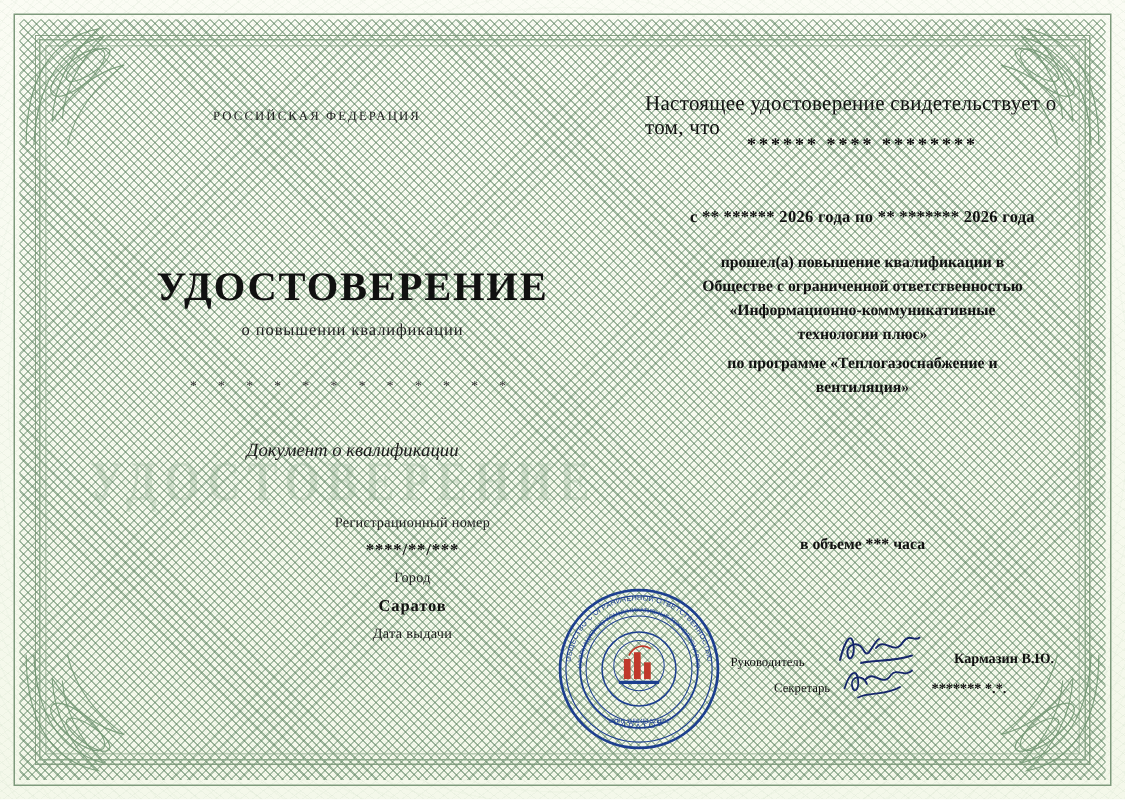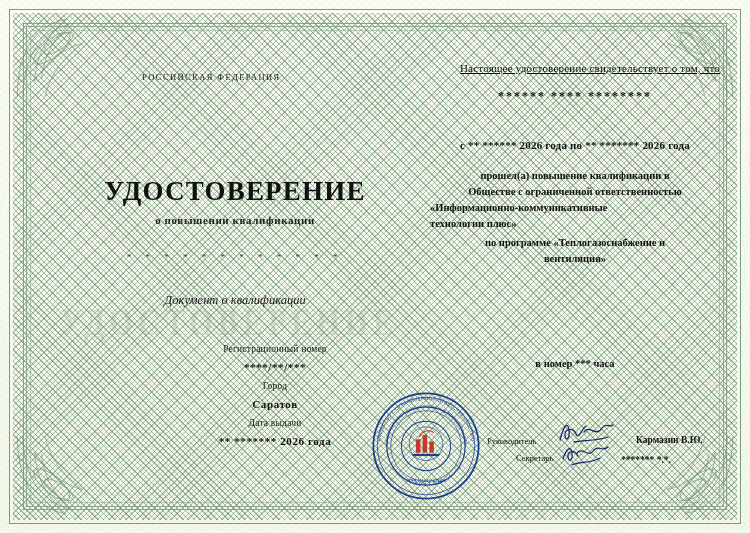--- a/index.html
+++ b/index.html
@@ -129,21 +129,20 @@
   }
   .title-sub {
     position: absolute;
     left: 80px;
     top: 214px;
     width: 310px;
     text-align: center;
     font-size: 11px;
     letter-spacing: 0.6px;
     color: #222;
-    font-weight: bold;
   }
   .stars-row {
     position: absolute;
     left: 80px;
     top: 252px;
     width: 310px;
     text-align: center;
     font-size: 9px;
     letter-spacing: 6px;
     color: #333;
@@ -186,24 +185,23 @@
 
   
   .r {
     position: absolute;
     left: 430px;
     width: 290px;
     color: #111;
   }
   .r-lead {
     top: 62px;
-    font-size: 11px;
-    text-align: right;
+    font-size: 14px;
+    text-align: left;
     letter-spacing: 0.2px;
-    text-decoration: underline;
   }
   .r-name {
     top: 89px;
     font-size: 12px;
     font-weight: bold;
     text-align: center;
     letter-spacing: 2px;
   }
   .r-period-label {
     top: 118px;
@@ -221,20 +219,21 @@
     top: 168px;
     font-size: 10.5px;
     font-weight: bold;
     text-align: center;
     line-height: 16px;
   }
   .r-org-name {
     top: 200px;
     font-size: 10.5px;
     font-weight: bold;
+    text-align: center;
     line-height: 16px;
   }
   .r-program {
     top: 235px;
     font-size: 10.5px;
     font-weight: bold;
     text-align: center;
     line-height: 16px;
   }
   .r-hours {
@@ -357,21 +356,20 @@
       <div class="val">****/**/***</div>
     </div>
 
     <div class="left-field city-block">
       <div class="lbl">Город</div>
       <div class="val">Саратов</div>
     </div>
 
     <div class="left-field date-block">
       <div class="lbl">Дата выдачи</div>
-      <div class="val">** ******* 2026 года</div>
     </div>
 
     <div class="r r-lead">Настоящее удостоверение свидетельствует о том, что</div>
     <div class="r r-name">****** **** ********</div>
     <div class="r r-period-value">с ** ****** 2026 года по ** ******* 2026 года</div>
 
     <div class="r r-org">
       <div>прошел(а) повышение квалификации в</div>
       <div>Обществе с ограниченной ответственностью</div>
     </div>
@@ -379,21 +377,21 @@
     <div class="r r-org-name">
       <div>«Информационно-коммуникативные</div>
       <div>технологии плюс»</div>
     </div>
 
     <div class="r r-program">
       <div>по программе «Теплогазоснабжение и</div>
       <div>вентиляция»</div>
     </div>
 
-    <div class="r r-hours">в номер *** часа</div>
+    <div class="r r-hours">в объеме *** часа</div>
 
     <svg class="seal" viewBox="0 0 100 100">
       <g>
         <circle cx="50" cy="50" r="47" fill="none" stroke="#1d3f8f" stroke-width="1.6"></circle>
         <circle cx="50" cy="50" r="43.5" fill="none" stroke="#1d3f8f" stroke-width="0.7"></circle>
         <circle cx="50" cy="50" r="35" fill="none" stroke="#1d3f8f" stroke-width="1.1"></circle>
         <circle cx="50" cy="50" r="31.5" fill="none" stroke="#1d3f8f" stroke-width="0.6"></circle>
         <circle cx="50" cy="50" r="22" fill="none" stroke="#1d3f8f" stroke-width="0.9"></circle>
 
         <defs>

